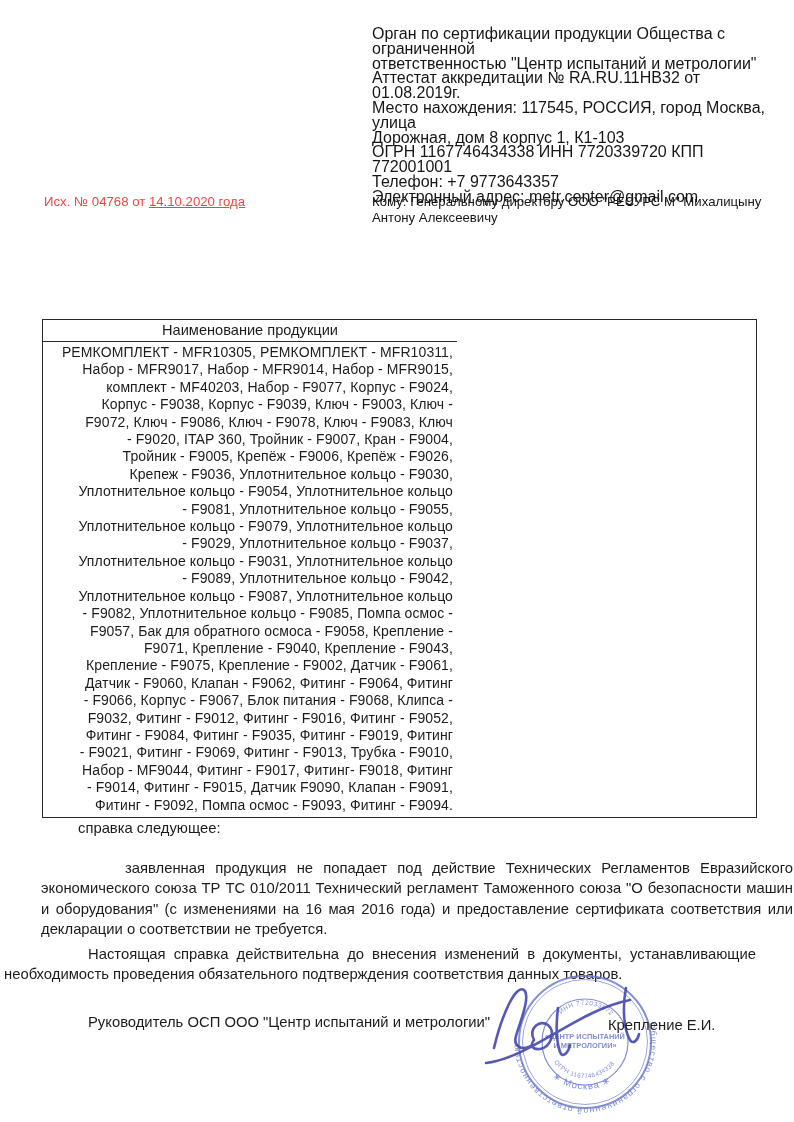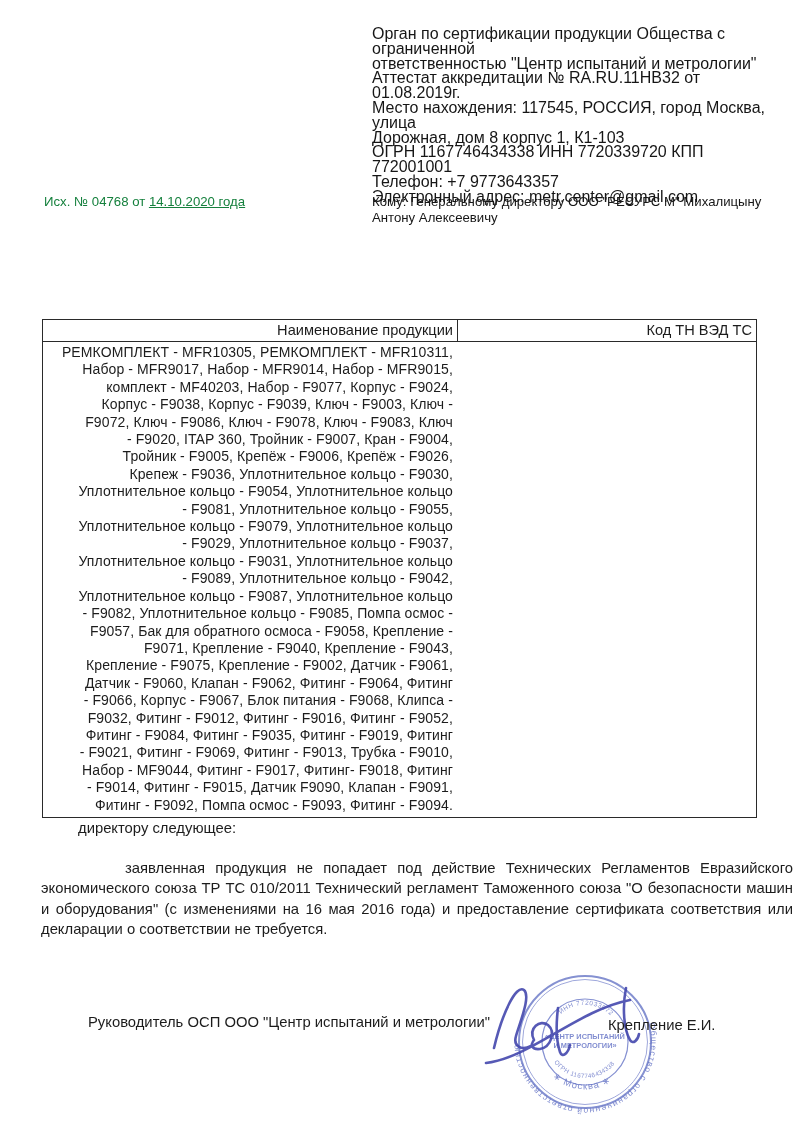--- a/index.html
+++ b/index.html
@@ -20,21 +20,21 @@
     width: 414px;
     font-size: 16px;
     line-height: 14.8px;
     white-space: pre-line;
     color: #161616;
   }
   .ref-line {
     position: absolute;
     left: 44px; top: 194px;
     font-size: 13.2px;
-    color: #15803d;
+    color: #ef4444;
     white-space: nowrap;
   }
   .ref-line .udate { text-decoration: underline; }
   .addressee {
     position: absolute;
     left: 372px; top: 194px;
     width: 400px;
     font-size: 13.2px;
     line-height: 16.2px;
     color: #161616;
@@ -62,21 +62,21 @@
     position: absolute;
     left: 42px; top: 319px;
     width: 715px;
     border: 1.5px solid #2a2a2a;
     display: flex;
     flex-direction: column;
     background: #fff;
   }
   .t-row { display: flex; }
   .t-head .t-cell {
-    text-align: right;
+    text-align: center;
     font-size: 14.6px;
     padding: 2px 4px 3px 4px;
     border-bottom: 1.5px solid #2a2a2a;
   }
   .t-cell-1 { width: 414px; text-align: right; }
   .t-cell-2 { width: 299px; border-left: 1.5px solid #2a2a2a; }
   .t-body .t-cell-1 {
     font-size: 14px;
     line-height: 17.4px;
     letter-spacing: 0.1px;
@@ -139,21 +139,20 @@
 
   <div class="ref-line"><span>Исх. № 04768 от </span><span class="udate">14.10.2020 года</span></div>
 
   <div class="addressee">Кому: Генеральному директору ООО "РЕСУРС М" Михалицыну Антону Алексеевичу</div>
 
 
 
   <div class="doc-table">
     <div class="t-row t-head">
       <div class="t-cell t-cell-1">Наименование продукции</div>
-      <div class="t-cell t-cell-2">Код ТН ВЭД ТС</div>
     </div>
     <div class="t-row t-body">
       <div class="t-cell t-cell-1">РЕМКОМПЛЕКТ - MFR10305, РЕМКОМПЛЕКТ - MFR10311,
 Набор - MFR9017, Набор - MFR9014, Набор - MFR9015,
 комплект - MF40203, Набор - F9077, Корпус - F9024,
 Корпус - F9038, Корпус - F9039, Ключ - F9003, Ключ -
 F9072, Ключ - F9086, Ключ - F9078, Ключ - F9083, Ключ
 - F9020, ITAP 360, Тройник - F9007, Кран - F9004,
 Тройник - F9005, Крепёж - F9006, Крепёж - F9026,
 Крепеж - F9036, Уплотнительное кольцо - F9030,
@@ -172,24 +171,25 @@
 - F9066, Корпус - F9067, Блок питания - F9068, Клипса -
 F9032, Фитинг - F9012, Фитинг - F9016, Фитинг - F9052,
 Фитинг - F9084, Фитинг - F9035, Фитинг - F9019, Фитинг
 - F9021, Фитинг - F9069, Фитинг - F9013, Трубка - F9010,
 Набор - MF9044, Фитинг - F9017, Фитинг- F9018, Фитинг
 - F9014, Фитинг - F9015, Датчик F9090, Клапан - F9091,
 Фитинг - F9092, Помпа осмос - F9093, Фитинг - F9094.</div>
     </div>
   </div>
 
-  <div class="after-table">директору следующее:</div>
+  <div class="after-table">справка следующее:</div>
 
   <div class="para para-1">заявленная продукция не попадает под действие Технических Регламентов Евразийского экономического союза ТР ТС 010/2011 Технический регламент Таможенного союза "О безопасности машин и оборудования" (с изменениями на 16 мая 2016 года) и предоставление сертификата соответствия или декларации о соответствии не требуется.</div>
 
+  <div class="para para-2">Настоящая справка действительна до внесения изменений в документы, устанавливающие необходимость проведения обязательного подтверждения соответствия данных товаров.</div>
 
   <div class="sign-role">Руководитель ОСП ООО "Центр испытаний и метрологии"</div>
 
   <div class="sign-name">Крепление Е.И.</div>
 
   <div class="stamp-wrap">
     <svg width="214" height="154" viewBox="0 0 214 154" xmlns="http://www.w3.org/2000/svg">
       <defs>
         <path id="ringPath" d="M 41 74 A 66 66 0 1 1 41 74.02" transform="rotate(-198 107 74)"></path>
         <path id="botPath" d="M 70 105 A 50 50 0 0 0 144 105"></path>

